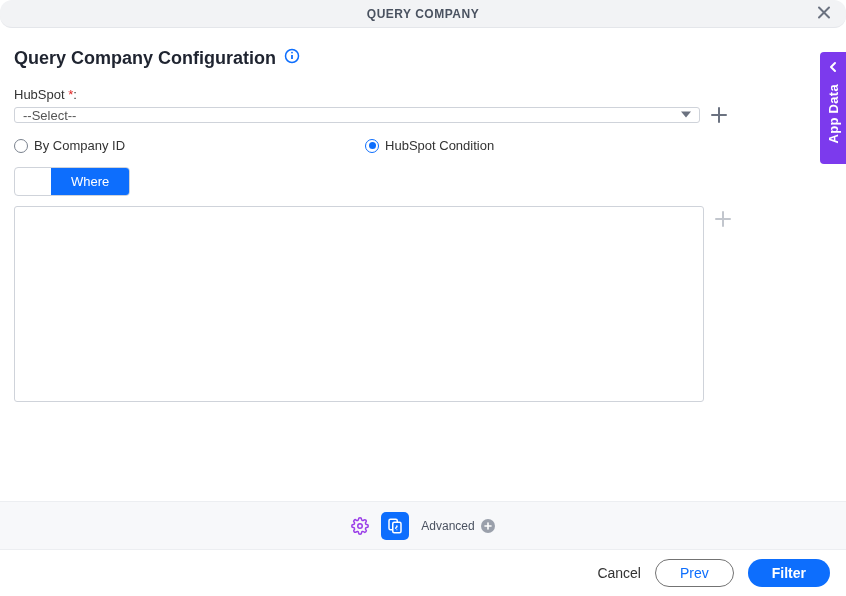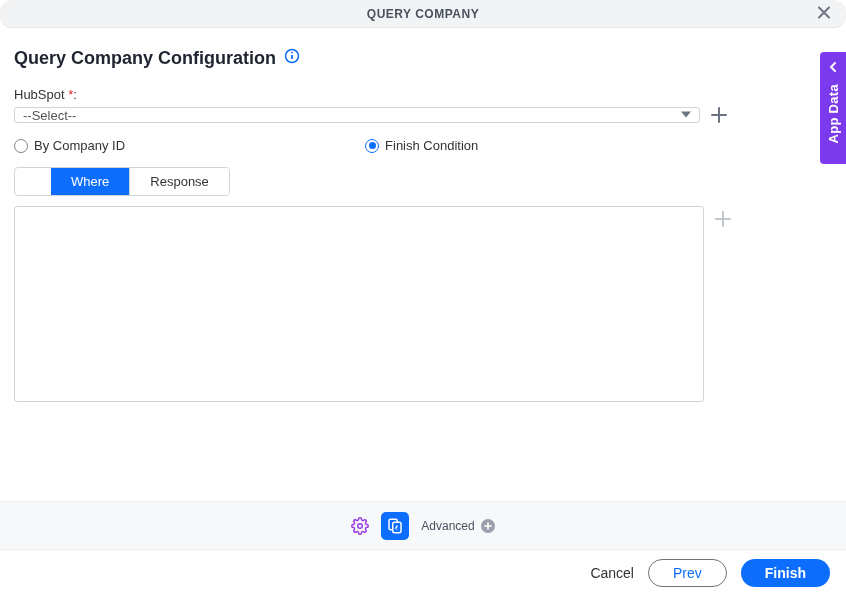--- a/index.html
+++ b/index.html
@@ -319,27 +319,26 @@
 
   <div class="radio-row">
     <div class="radio-opt">
       <span class="radio-circ"></span>
       <span class="radio-label">By Company ID</span>
     </div>
     <div class="radio-opt">
       <span class="radio-circ sel">
           <span class="radio-dot"></span>
         </span>
-      <span class="radio-label">Finish Condition</span>
+      <span class="radio-label">HubSpot Condition</span>
     </div>
   </div>
 
   <div class="tabbar">
     <div class="tab active">Where</div>
-    <div class="tab">Response</div>
   </div>
 
   <div class="main-row">
     <div class="big-box"></div>
     <span class="plus-btn plus-faded">
       <svg width="18" height="18" viewBox="0 0 18 18" fill="none" stroke="currentColor" stroke-width="2" stroke-linecap="round">
           <line x1="9" y1="2" x2="9" y2="16"></line>
           <line x1="2" y1="9" x2="16" y2="9"></line>
         </svg>
     </span>
@@ -379,14 +378,14 @@
           <line x1="4" y1="1" x2="4" y2="7"></line>
           <line x1="1" y1="4" x2="7" y2="4"></line>
         </svg>
     </span>
   </div>
 </div>
 
 <div class="footer-bar">
   <button class="btn-text">Cancel</button>
   <button class="btn-outline">Prev</button>
-  <button class="btn-primary">Finish</button>
+  <button class="btn-primary">Filter</button>
 </div>
 
 </body></html>

